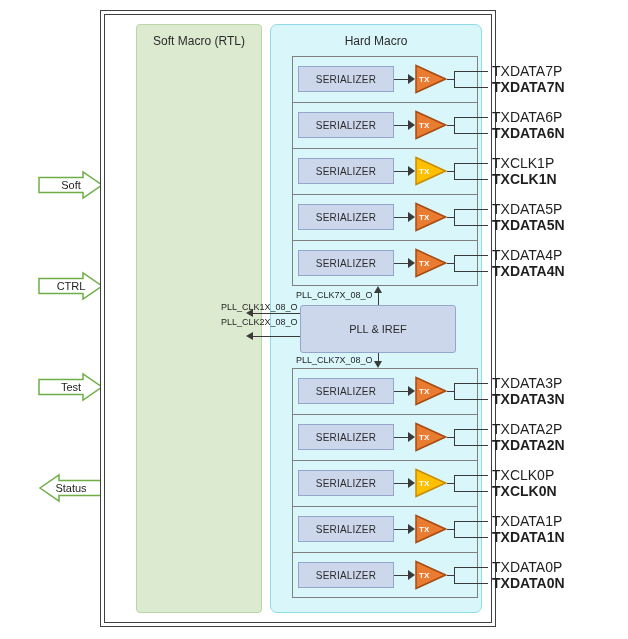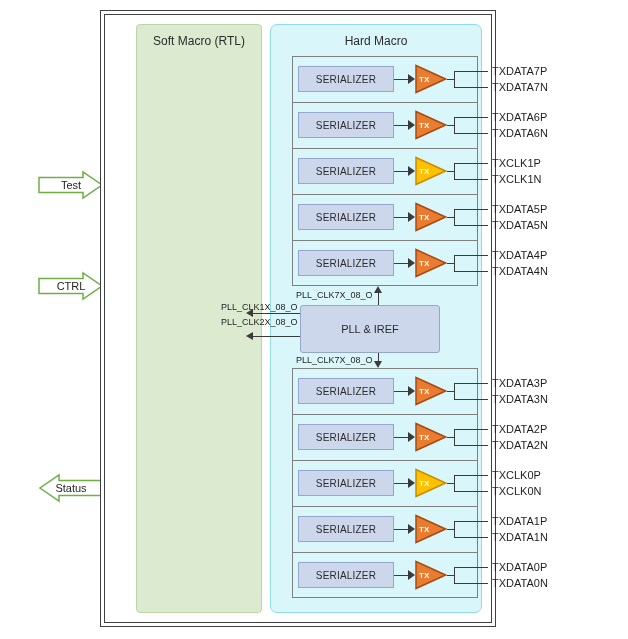--- a/index.html
+++ b/index.html
@@ -35,53 +35,59 @@
   .tx { position:absolute; left:135px; top:8px; width:32px; height:30px; }
   .tx svg { display:block; width:32px; height:30px; }
   .tx polygon { fill:#e97c30; stroke:#a84b12; stroke-width:1.5; }
   .tx.clock polygon { fill:#ffc000; stroke:#c98c00; }
   .tx-label { position:absolute; left:4px; top:50%; transform:translateY(-50%); font-size:8px; font-weight:bold; color:#ffffff; }
 
   .stub  { left:167px; top:23px; width:8px;  height:1px; }
   .split { left:174px; top:15px; width:1px;  height:17px; }
   .out-p { left:174px; top:15px; width:34px; height:1px; }
   .out-n { left:174px; top:31px; width:34px; height:1px; }
-  .out-label { position:absolute; left:212px; font-size:11px; color:#1f1f1f; line-height:12px; white-space:nowrap; }
-  .out-label.p { top:9px; } .out-label.n { top:25px; }
-
-  
-  .pll { position:absolute; left:300px; top:305px; width:140px; height:48px; background:#ccd7eb; border:1px solid #94a6cd; border-radius:3px; display:flex; align-items:center; justify-content:center; font-size:11px; color:#2b2b2b; }
+  .out-label { position:absolute; left:212px; font-size:14px; color:#1f1f1f; line-height:12px; white-space:nowrap; }
+  .out-label.p { top:9px; } .out-label.n { top:25px;font-weight:bold; }
+
+  
+  .pll { position:absolute; left:300px; top:305px; width:156px; height:48px; background:#ccd7eb; border:1px solid #94a6cd; border-radius:3px; display:flex; align-items:center; justify-content:center; font-size:11px; color:#2b2b2b; }
   .clk-label { position:absolute; font-size:9px; color:#1f1f1f; white-space:nowrap; }
   .head-up   { position:absolute; width:0; height:0; border-left:4px solid transparent; border-right:4px solid transparent; border-bottom:7px solid #3a3a3a; }
   .head-down { position:absolute; width:0; height:0; border-left:4px solid transparent; border-right:4px solid transparent; border-top:7px solid #3a3a3a; }
   .head-left { position:absolute; width:0; height:0; border-top:4px solid transparent; border-bottom:4px solid transparent; border-right:7px solid #3a3a3a; }
 
   
   .io-arrow { position:absolute; left:38px; width:66px; height:30px; }
   .io-arrow svg { display:block; width:66px; height:30px; }
   .io-arrow polygon { fill:#ffffff; stroke:#6fae46; stroke-width:1.5; stroke-linejoin:miter; }
   .io-label { position:absolute; inset:0; display:flex; align-items:center; justify-content:center; font-size:11px; color:#1f1f1f; }
 </style>
 </head>
 <body>
 
 <div class="canvas">
 
   <div class="io-arrow" style="top:170px">
     <svg viewBox="0 0 66 30">
         <polygon points="1,7.5 45,7.5 45,2 64,15 45,28 45,22.5 1,22.5"></polygon>
       </svg>
-    <span class="io-label">Test</span>
+    <span class="io-label">Soft</span>
   </div>
   <div class="io-arrow" style="top:271px">
     <svg viewBox="0 0 66 30">
         <polygon points="1,7.5 45,7.5 45,2 64,15 45,28 45,22.5 1,22.5"></polygon>
       </svg>
     <span class="io-label">CTRL</span>
   </div>
+  <div class="io-arrow" style="top:372px">
+    <svg viewBox="0 0 66 30">
+        <polygon points="1,7.5 45,7.5 45,2 64,15 45,28 45,22.5 1,22.5"></polygon>
+      </svg>
+    <span class="io-label">Test</span>
+  </div>
   <div class="io-arrow" style="top:473px">
     <svg viewBox="0 0 66 30">
         <polygon points="65,7.5 21,7.5 21,2 2,15 21,28 21,22.5 65,22.5"></polygon>
       </svg>
     <span class="io-label">Status</span>
   </div>
 
   <div class="outer-box">
     <div class="inner-box"></div>
   </div>

